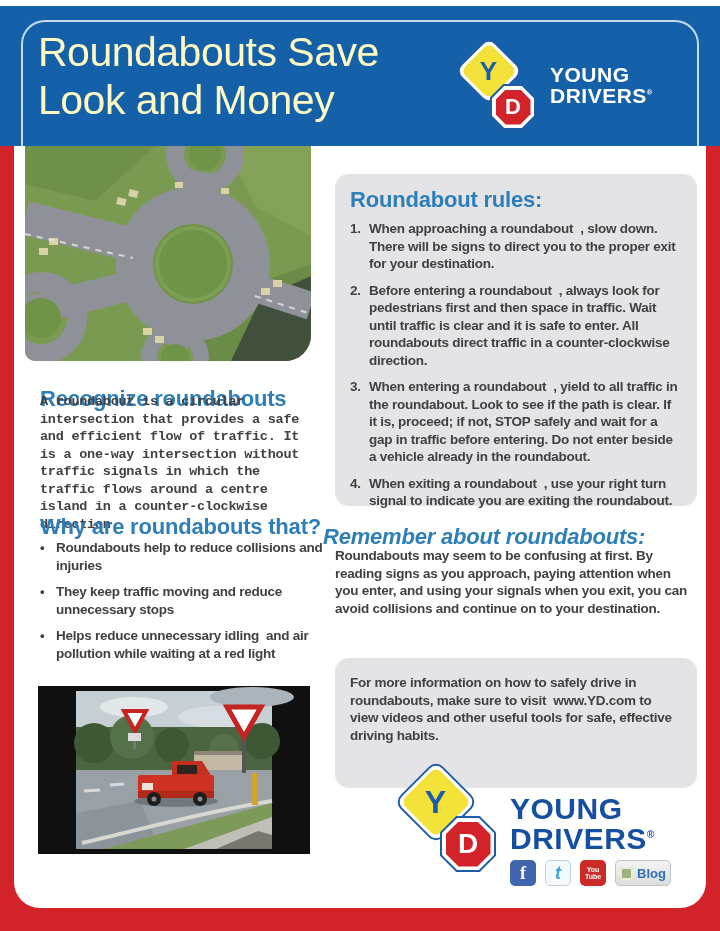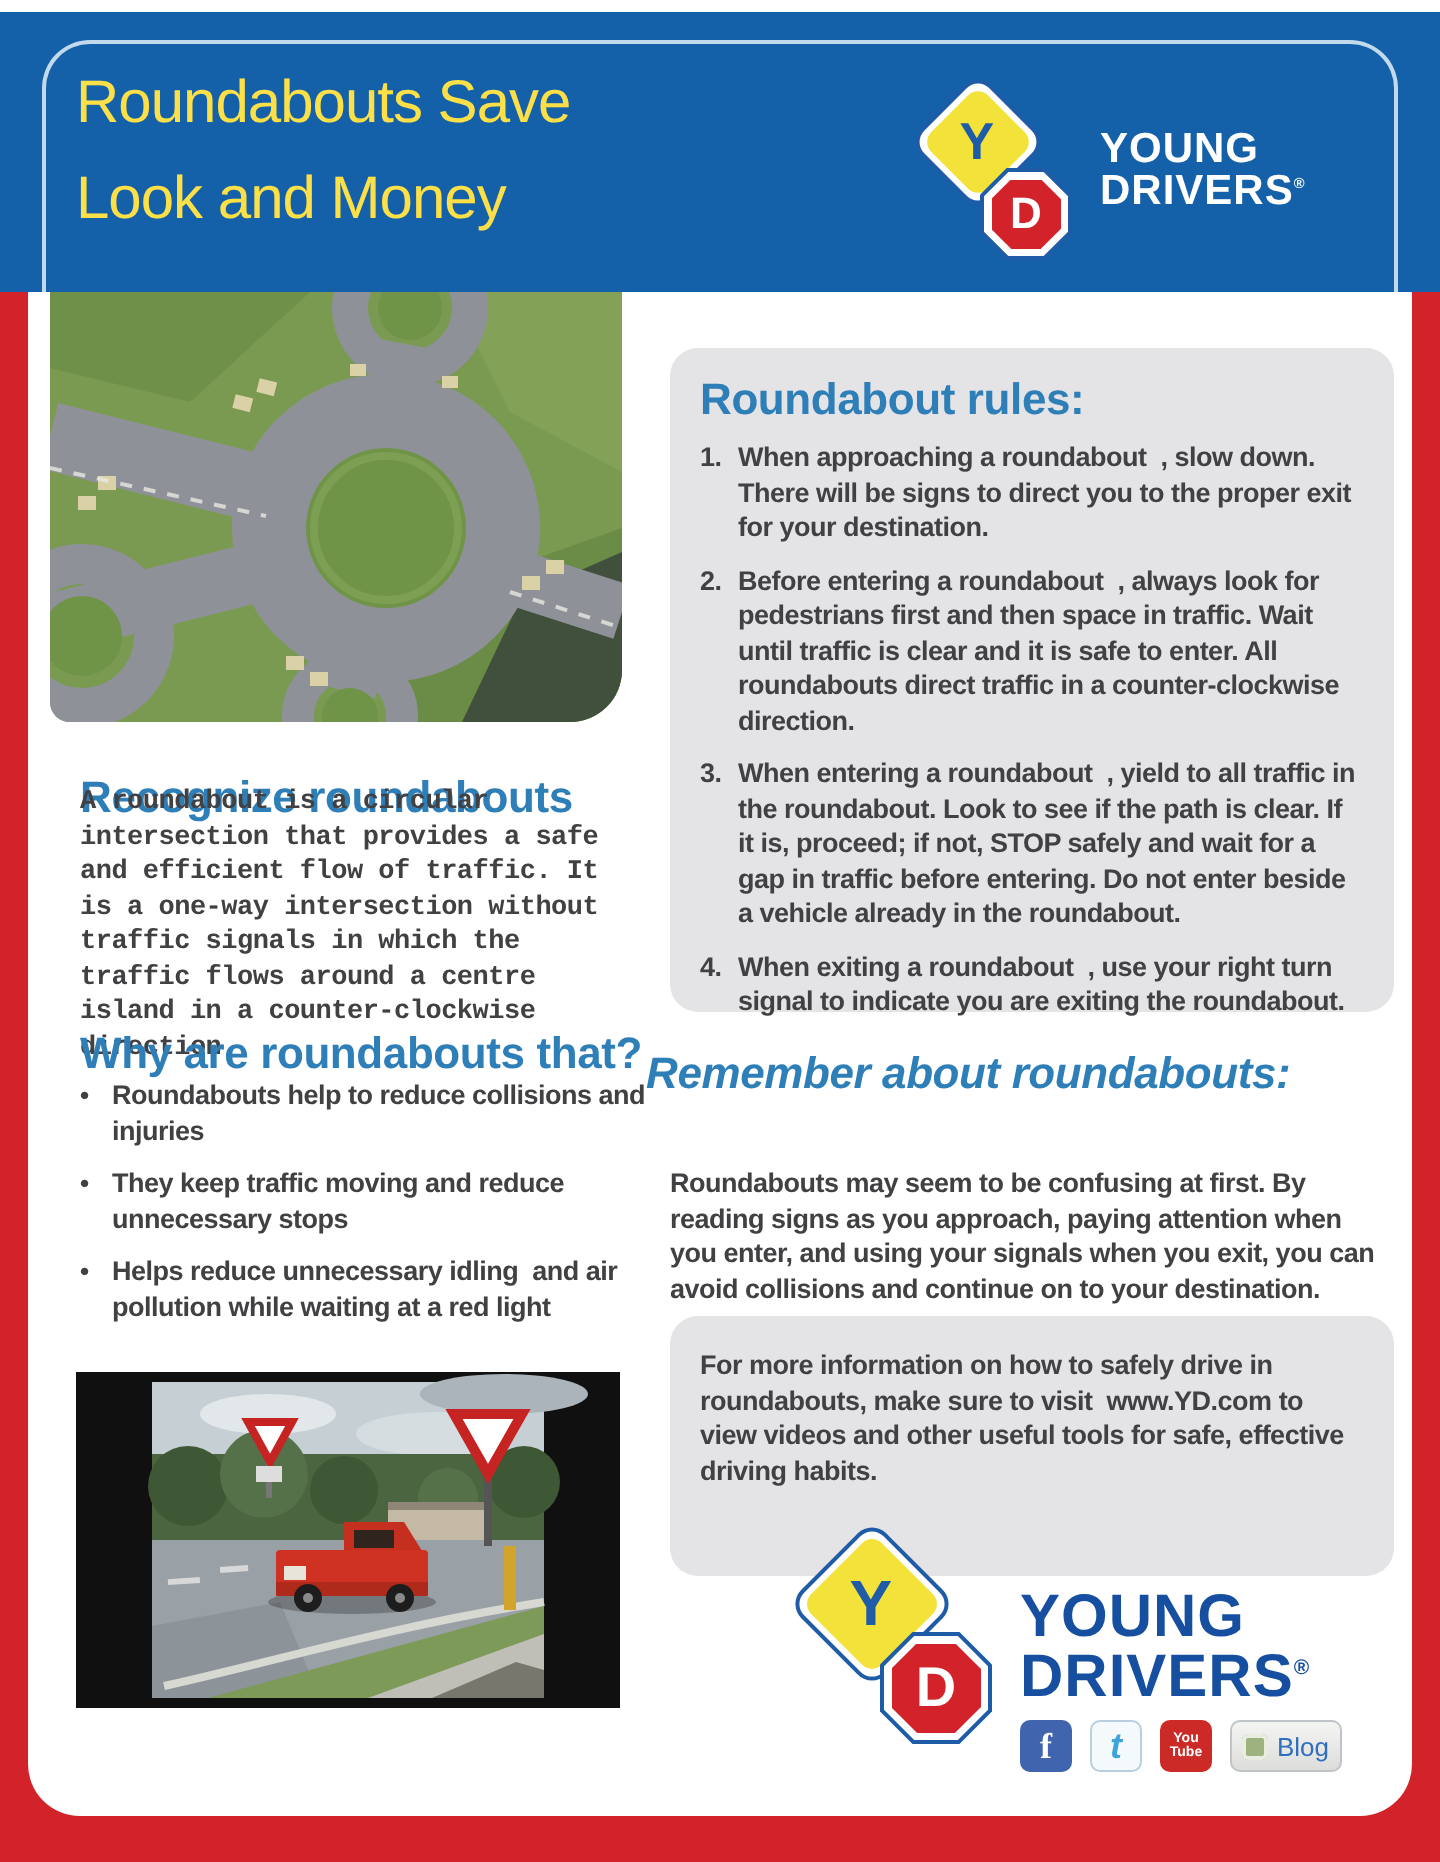--- a/index.html
+++ b/index.html
@@ -12,21 +12,21 @@
   .page { position:absolute; inset:0; }
 
   
   .top-strip { position:absolute; top:0; left:0; right:0; height:6px; background:#ffffff; }
   .header { position:absolute; top:6px; left:0; width:720px; height:140px; background:#1561a9; }
   .header-arc {
     position:absolute; left:21px; right:21px; top:14px; bottom:0;
     border:2px solid rgba(226,240,250,0.85); border-bottom:none;
     border-radius:24px 24px 0 0;
   }
-  .title { position:absolute; left:38px; top:22px; color:#fde047; font-size:30px; line-height:48px; letter-spacing:-0.5px; }
+  .title { position:absolute; left:38px; top:22px; color:#fef9c3; font-size:41px; line-height:48px; letter-spacing:-0.5px; }
 
   
   .lockup { position:absolute; }
   .dia-outer { position:absolute; transform:rotate(45deg); background:#1f5ca8; border-radius:10px; display:flex; align-items:center; justify-content:center; }
   .dia-mid   { width:calc(100% - 4px); height:calc(100% - 4px); background:#ffffff; border-radius:8px; display:flex; align-items:center; justify-content:center; }
   .dia-in    { width:calc(100% - 6px); height:calc(100% - 6px); background:#f3e23a; border-radius:7px; display:flex; align-items:center; justify-content:center; }
   .dia-in span { transform:rotate(-45deg); color:#1f5ca8; font-weight:bold; }
   .oct { clip-path:polygon(29% 0,71% 0,100% 29%,100% 71%,71% 100%,29% 100%,0 71%,0 29%); display:flex; align-items:center; justify-content:center; }
   .oct-outer { position:absolute; background:#1f5ca8; }
   .oct-mid { width:calc(100% - 4px); height:calc(100% - 4px); background:#ffffff; }
@@ -63,40 +63,40 @@
   .why-list li::before { content:"•"; color:#414144; font-weight:bold; font-size:13px; width:16px; flex:0 0 16px; padding-top:1px; }
 
   .graybox { position:absolute; left:321px; width:362px; background:#e4e4e6; border-radius:14px; padding:13px 15px 12px 15px; }
   .rulesbox { top:28px; height:332px; }
   .rulesbox h3 { margin-bottom:7px; }
   .rules-list { list-style:none; }
   .rules-list li { display:grid; grid-template-columns:19px 1fr; margin-bottom:9px; }
   .infobox { top:512px; height:130px; padding-top:16px; }
 
   .remember-h { position:absolute; left:309px; top:378px;font-style:italic; }
-  .remember-b { position:absolute; left:321px; top:401px; width:356px;margin-top:36px; }
+  .remember-b { position:absolute; left:321px; top:401px; width:356px; }
 
   .link { color:#414144; text-decoration:none; cursor:pointer; }
 
   
   .bottom-lockup { left:384px; top:622px; width:300px; height:140px; }
   .bottom-lockup .dia-outer { left:8px; top:4px; width:60px; height:60px; }
   .bottom-lockup .dia-in span { font-size:32px; }
   .bottom-lockup .oct-outer { left:42px; top:48px; width:56px; height:56px; }
   .bottom-lockup .oct-in span { font-size:28px; }
   .bottom-lockup .brand-words { left:112px; top:26px; color:#164f9f; font-size:30px; letter-spacing:0.5px; }
 
   .social { position:absolute; left:112px; top:92px; display:flex; gap:9px; align-items:center; }
   .sbtn { height:26px; border-radius:5px; display:flex; align-items:center; justify-content:center; cursor:pointer; }
   .fb { width:26px; background:#4064ad; color:#fff; font-weight:bold; font-size:18px; font-family:"Liberation Serif", serif; }
   .tw { width:26px; background:#f4f9fc; border:1px solid #b7cfdf; color:#3fa4d9; font-weight:bold; font-size:18px; font-style:italic; }
   .yt { width:26px; background:#cc2a26; color:#fff; flex-direction:column; font-weight:bold; font-size:7px; line-height:7.5px; }
   .blog { width:56px; background:linear-gradient(#f4f4f2,#dddddc); border:1px solid #bfc4c8; gap:4px; }
   .blog-glyph { width:13px; height:13px; border-radius:3px; background:#9db27f; box-shadow:inset 0 0 0 2px #e9eddf; }
-  .blog-label { color:#2f6fbd; font-weight:normal; font-size:13px; }
+  .blog-label { color:#2f6fbd; font-weight:bold; font-size:13px; }
 </style>
 </head>
 <body>
 
 <div class="page">
   <div class="top-strip"></div>
 
   <div class="header">
     <div class="header-arc"></div>
     <div class="title">

